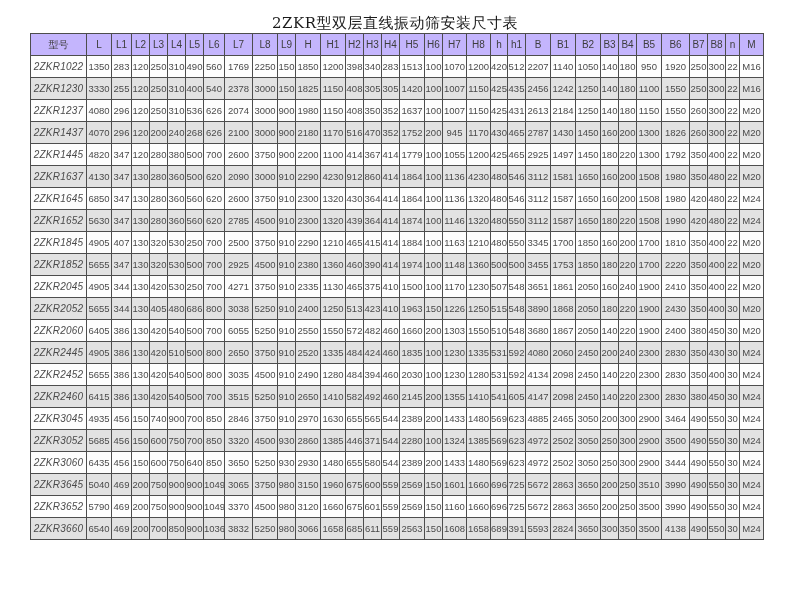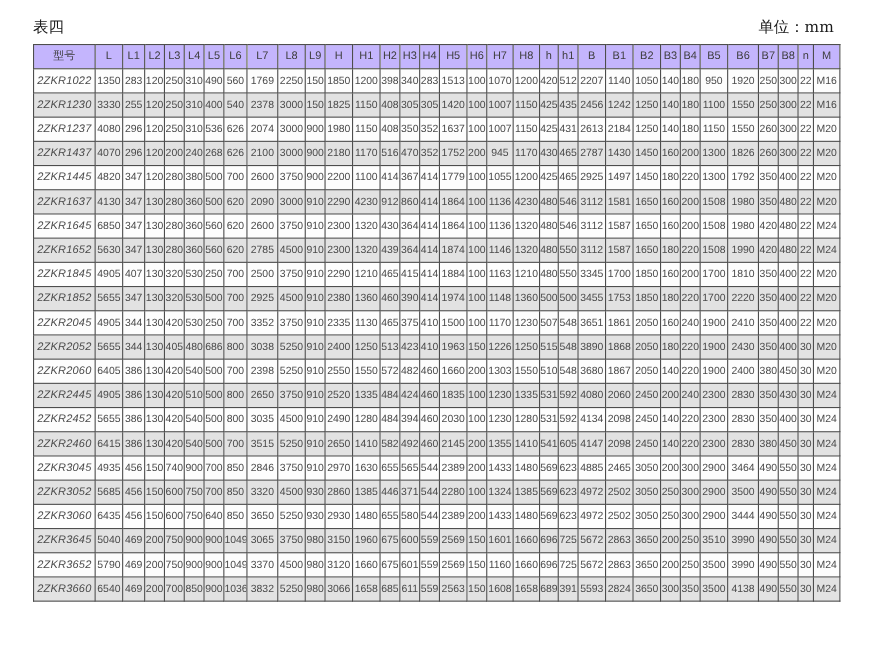--- a/index.html
+++ b/index.html
@@ -53,24 +53,21 @@
     color:#3d3d3d;
   }
   table.dim tbody tr:nth-child(odd) td{background:#fdfdfd;}
   table.dim tbody tr:nth-child(even) td{background:#e2e2e2;}
   table.dim td.model{font-size:10px;letter-spacing:0.2px;font-style:italic;}
 </style>
 </head>
 <body>
 
 <div class="page">
-  <div class="meta-row">
-    <span>表四</span>
-    <span>单位：mm</span>
-  </div>
+  <div class="title">2ZKR型双层直线振动筛安装尺寸表</div>
   <table class="dim">
     <colgroup id="colgroup">
         <col style="width: 56px;">
         <col style="width: 25px;">
         <col style="width: 20px;">
         <col style="width: 18px;">
         <col style="width: 18px;">
         <col style="width: 18px;">
         <col style="width: 18px;">
         <col style="width: 21px;">
@@ -490,21 +487,21 @@
         </tr>
         <tr>
           <td class="model">2ZKR2045</td>
           <td>4905</td>
           <td>344</td>
           <td>130</td>
           <td>420</td>
           <td>530</td>
           <td>250</td>
           <td>700</td>
-          <td>3352</td>
+          <td>4271</td>
           <td>3750</td>
           <td>910</td>
           <td>2335</td>
           <td>1130</td>
           <td>465</td>
           <td>375</td>
           <td>410</td>
           <td>1500</td>
           <td>100</td>
           <td>1170</td>
@@ -560,21 +557,21 @@
         </tr>
         <tr>
           <td class="model">2ZKR2060</td>
           <td>6405</td>
           <td>386</td>
           <td>130</td>
           <td>420</td>
           <td>540</td>
           <td>500</td>
           <td>700</td>
-          <td>2398</td>
+          <td>6055</td>
           <td>5250</td>
           <td>910</td>
           <td>2550</td>
           <td>1550</td>
           <td>572</td>
           <td>482</td>
           <td>460</td>
           <td>1660</td>
           <td>200</td>
           <td>1303</td>

